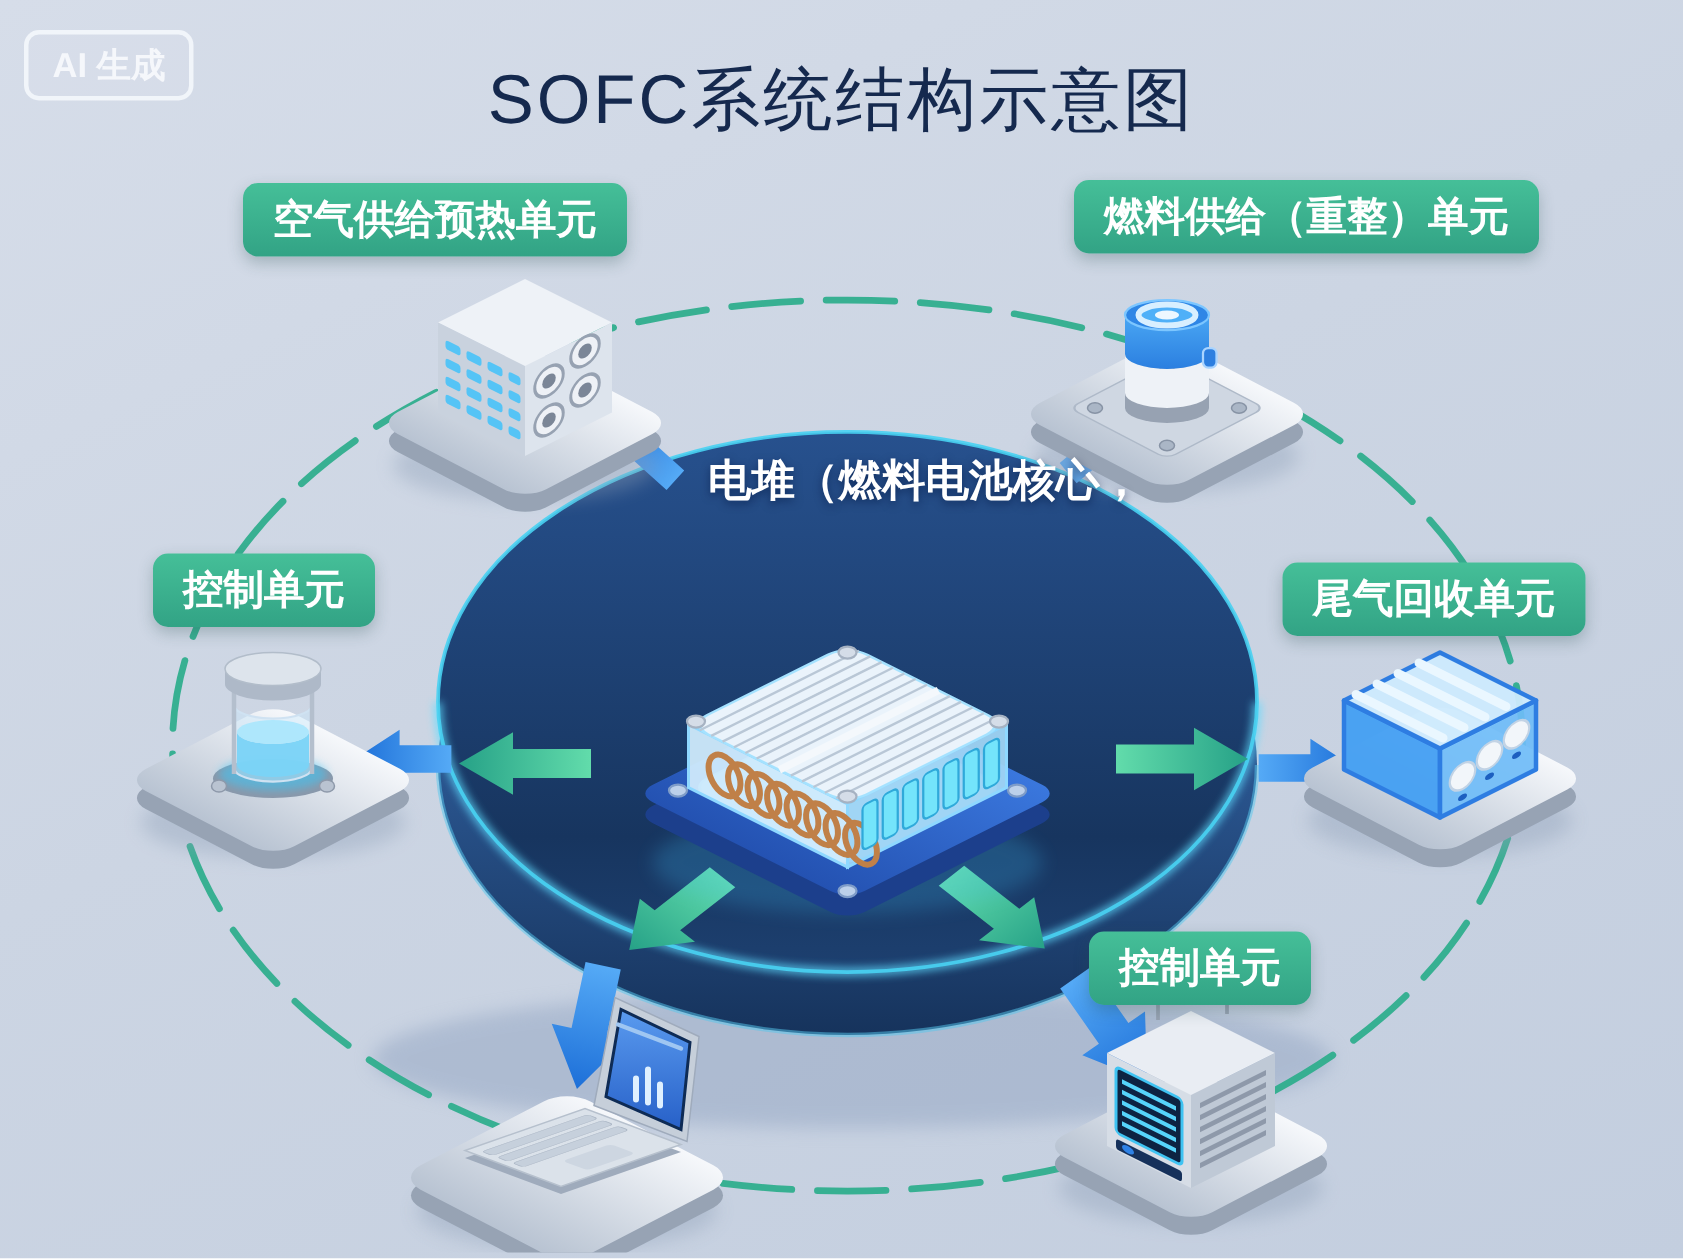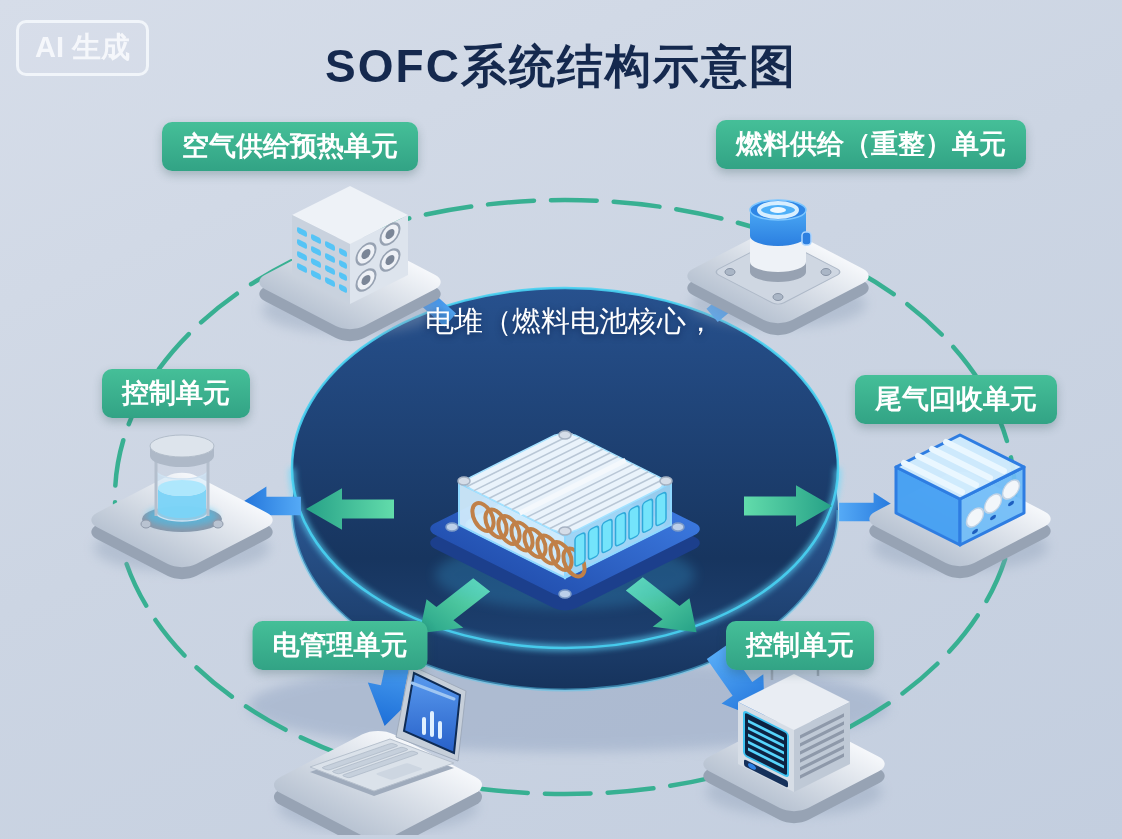--- a/index.html
+++ b/index.html
@@ -4,38 +4,38 @@
 <style>
   html,body{margin:0;padding:0;}
   body{font-family:"Liberation Sans","DejaVu Sans",sans-serif;}
   #stage{
     position:relative;width:1122px;height:839px;overflow:hidden;
     background:linear-gradient(155deg,#d6dde9 0%,#ccd5e3 45%,#c3cedf 100%);
   }
   #stage svg{position:absolute;display:block;}
   .title{
     position:absolute;left:0;right:0;top:36px;text-align:center;
-    font-size:46px;font-weight:700;color:#15294e;letter-spacing:2px;
+    font-size:46px;font-weight:400;color:#15294e;letter-spacing:2px;
   }
   .watermark{
     position:absolute;left:16px;top:20px;padding:5px 16px;
     border:3px solid rgba(250,252,255,.75);border-radius:10px;
-    color:rgba(248,250,253,.9);font-size:29px;font-weight:600;
+    color:rgba(248,250,253,.9);font-size:23px;font-weight:600;
     background:rgba(255,255,255,.05);
   }
   .pill{
     position:absolute;transform:translateX(-50%);
     background:linear-gradient(180deg,#45bf98 0%,#32a385 100%);
     color:#fff;font-weight:700;font-size:27px;line-height:1;
     padding:11px 20px;border-radius:10px;white-space:nowrap;
     box-shadow:0 4px 10px rgba(40,80,80,.28);
   }
   .center-label{
-    position:absolute;left:378px;top:302px;width:384px;text-align:center;
-    color:#ffffff;font-weight:400;font-size:29px;line-height:39px;
+    position:absolute;left:378px;top:302px;width:384px;text-align:right;
+    color:#ffffff;font-weight:700;font-size:29px;line-height:39px;
     text-shadow:0 2px 6px rgba(0,20,60,.55);
   }
 </style>
 </head>
 <body>
 
 <div id="stage">
 
   <svg width="1122" height="839" viewBox="0 0 1122 839" style="left:0;top:0">
     <defs>
@@ -326,19 +326,18 @@
   </svg>
 
   <div class="center-label">
     <div>电堆（燃料电池核心，</div>
   </div>
 
   <div class="pill" style="left:290px;top:122px">空气供给预热单元</div>
   <div class="pill" style="left:871px;top:120px">燃料供给（重整）单元</div>
   <div class="pill" style="left:176px;top:369px">控制单元</div>
   <div class="pill" style="left:956px;top:375px">尾气回收单元</div>
-  <div class="pill" style="left:340px;top:621px">电管理单元</div>
   <div class="pill" style="left:800px;top:621px">控制单元</div>
 
   <div class="title">SOFC系统结构示意图</div>
   <div class="watermark">AI 生成</div>
 
 </div>
 
 </body></html>

